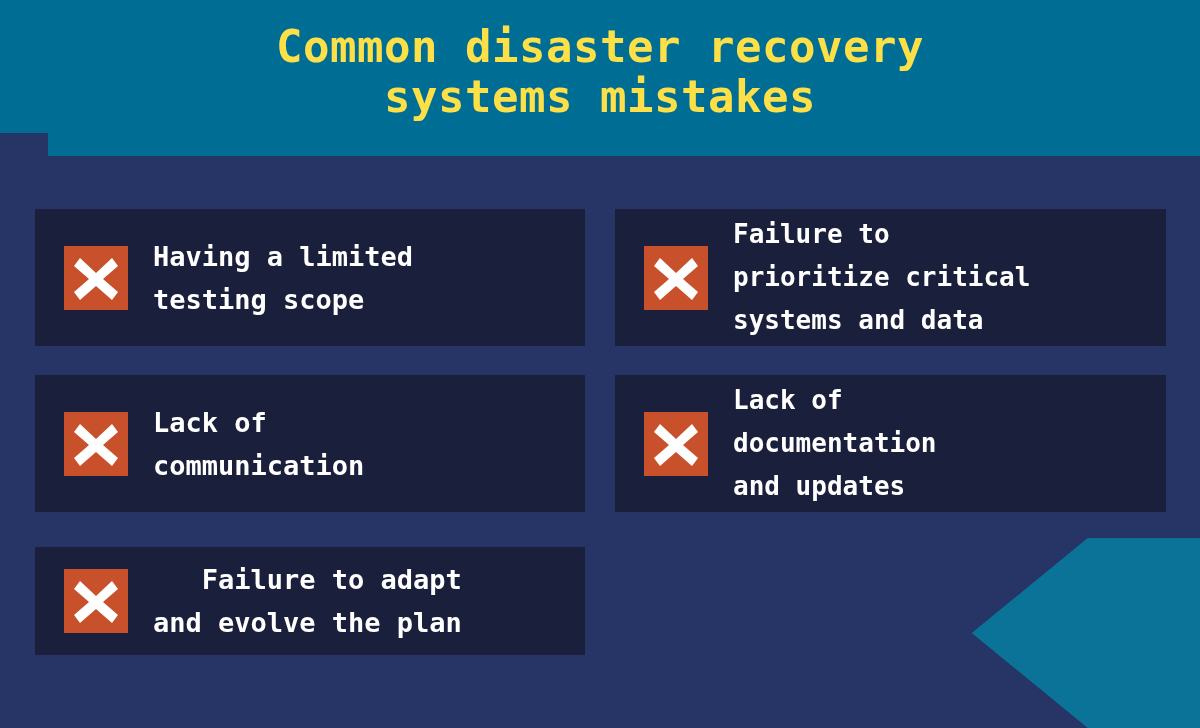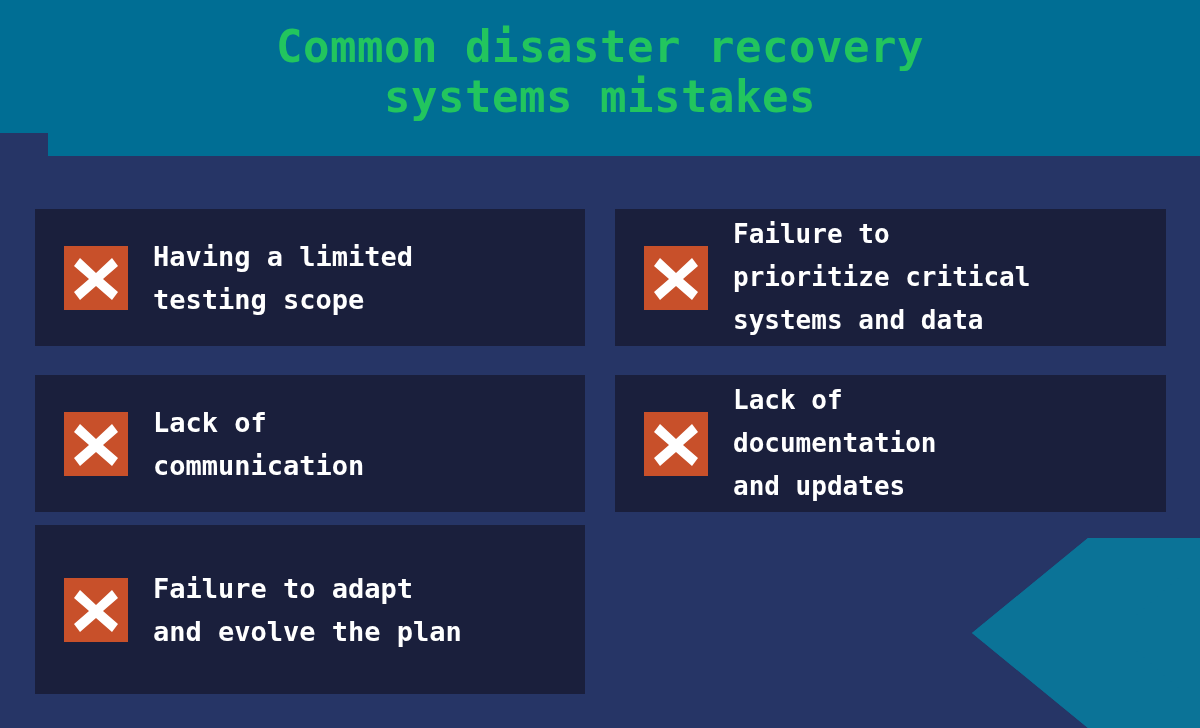--- a/index.html
+++ b/index.html
@@ -57,21 +57,21 @@
     z-index: 6;
     display: flex;
     flex-direction: column;
     align-items: center;
     justify-content: flex-start;
     padding-top: 22px;
     box-sizing: border-box;
     pointer-events: none;
   }
   .title-line {
-    color: #22c55e;
+    color: #fde047;
     font-family: "DejaVu Sans Mono", "Liberation Mono", monospace;
     font-size: 44px;
     font-weight: bold;
     line-height: 50px;
     letter-spacing: 0.5px;
     white-space: pre;
     text-align: center;
   }
 
   
@@ -103,21 +103,21 @@
     overflow: hidden;
   }
 
   
   .col-left  { left: 35px;  width: 550px; }
   
   .col-right { left: 615px; width: 551px; }
 
   .row-1 { top: 53px;  height: 137px; }
   .row-2 { top: 219px; height: 137px; }
-  .row-3 { top: 369px; height: 169px; }
+  .row-3 { top: 391px; height: 108px; text-align: right; }
 
   .x-badge {
     flex: 0 0 auto;
     width: 64px;
     height: 64px;
     margin-left: 29px;
     margin-right: 25px;
     background: #c8502a;
     position: relative;
   }

